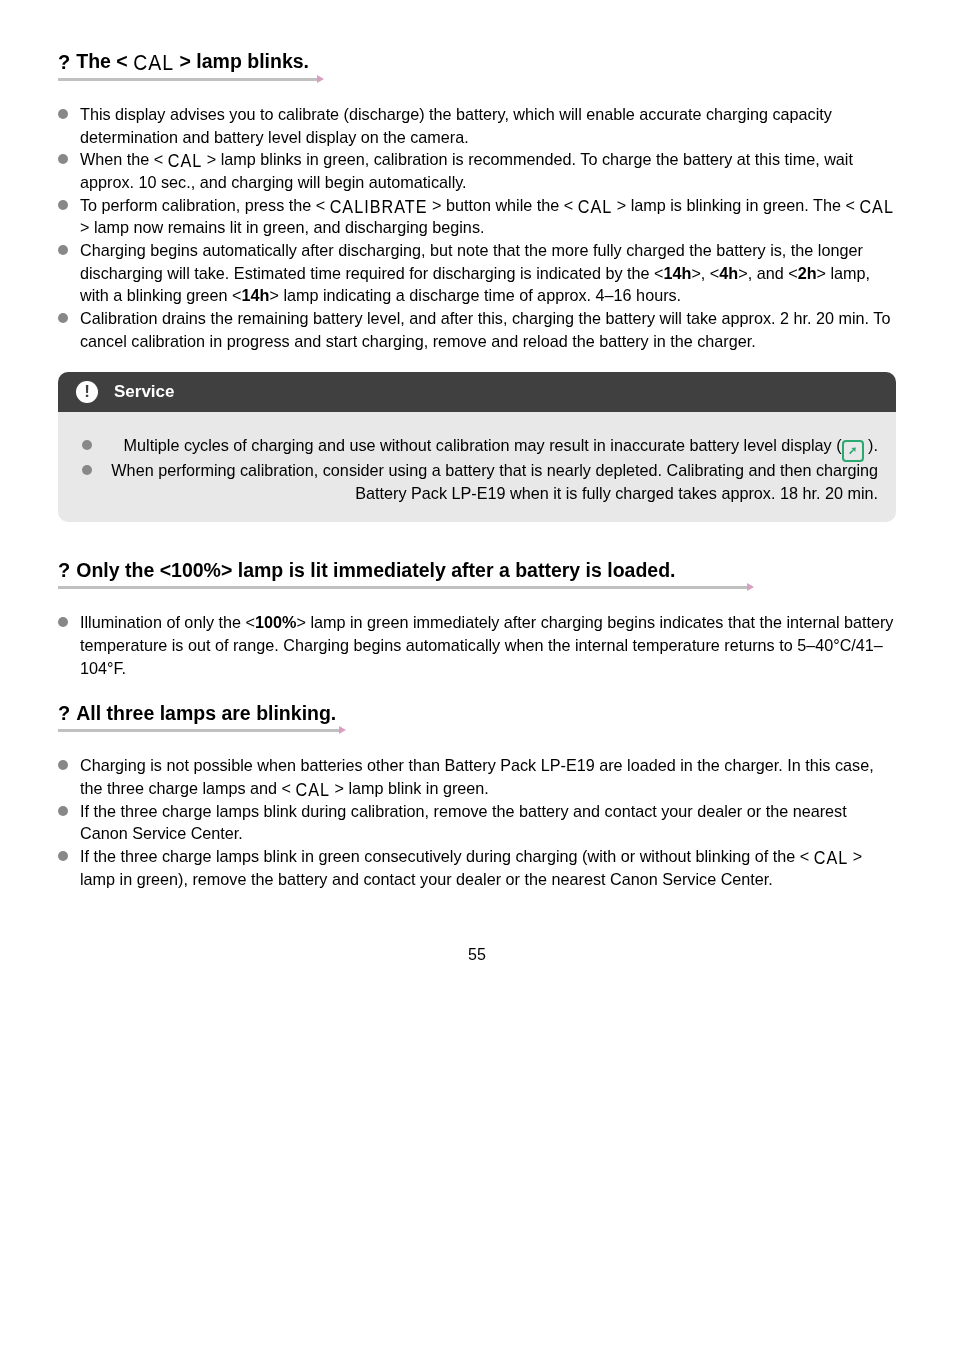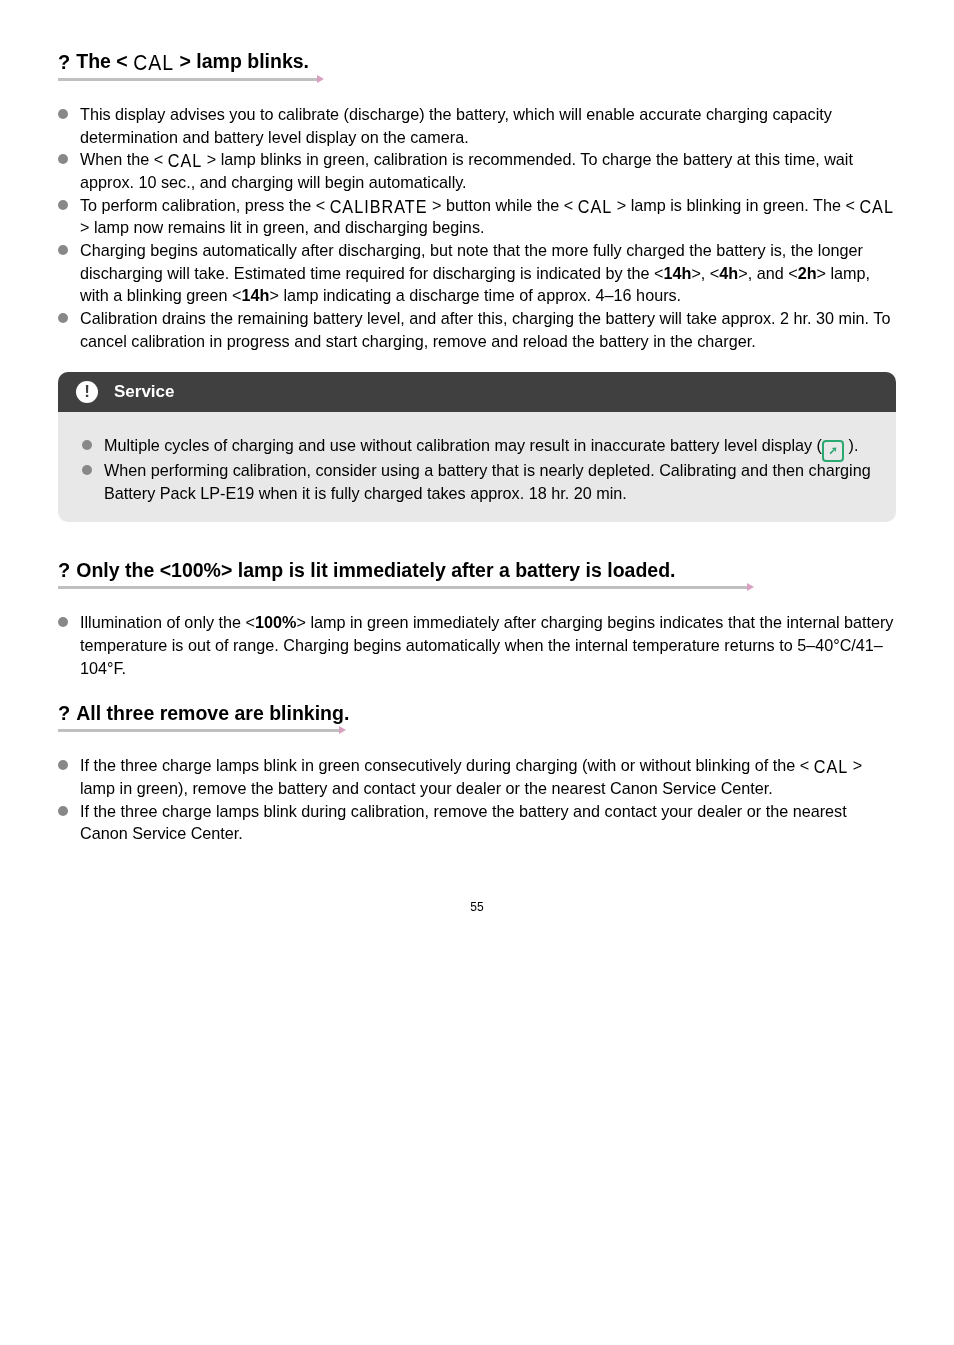--- a/index.html
+++ b/index.html
@@ -94,35 +94,36 @@
     color: #404040;
     border-radius: 50%;
     display: inline-flex;
     align-items: center;
     justify-content: center;
     font-weight: 900;
     font-size: 17px;
   }
   .caution-body {
     padding: 14px 18px 0 24px;
+    text-align: right;
   }
   .link-icon {
     display:inline-flex;
     width:18px;height:18px;
     border:2px solid #2aa870;
     border-radius:4px;
     align-items:center;justify-content:center;
     color:#2aa870;
     font-size:11px;
     font-weight:bold;
     transform: translateY(3px);
   }
   .pagenum {
     text-align:center;
-    font-size:12px;
+    font-size:16px;
     margin-top:54px;
   }
 </style>
 </head>
 <body>
 
 <div class="section-heading">
   <span class="qmark">?</span>
   <span>
     <span>The &lt;</span>
@@ -136,21 +137,21 @@
   <li><span>This display advises you to calibrate (discharge) the battery, which will enable accurate charging capacity determination and battery level display on the camera.</span></li>
   <li>
     <span>When the &lt; </span><span class="cal-glyph">CAL</span><span> &gt; lamp blinks in green, calibration is recommended. To charge the battery at this time, wait approx. 10 sec., and charging will begin automatically.</span>
   </li>
   <li>
     <span>To perform calibration, press the &lt; </span><span class="cal-glyph">CALIBRATE</span><span> &gt; button while the &lt; </span><span class="cal-glyph">CAL</span><span> &gt; lamp is blinking in green. The &lt; </span><span class="cal-glyph">CAL</span><span> &gt; lamp now remains lit in green, and discharging begins.</span>
   </li>
   <li>
     <span>Charging begins automatically after discharging, but note that the more fully charged the battery is, the longer discharging will take. Estimated time required for discharging is indicated by the &lt;</span><b>14h</b><span>&gt;, &lt;</span><b>4h</b><span>&gt;, and &lt;</span><b>2h</b><span>&gt; lamp, with a blinking green &lt;</span><b>14h</b><span>&gt; lamp indicating a discharge time of approx. 4–16 hours.</span>
   </li>
-  <li><span>Calibration drains the remaining battery level, and after this, charging the battery will take approx. 2 hr. 30 min. To cancel calibration in progress and start charging, remove and reload the battery in the charger.</span></li>
+  <li><span>Calibration drains the remaining battery level, and after this, charging the battery will take approx. 2 hr. 20 min. To cancel calibration in progress and start charging, remove and reload the battery in the charger.</span></li>
 </ul>
 
 <div class="caution-box">
   <div class="caution-header">
     <span class="excl">!</span>
     <span>Service</span>
   </div>
   <div class="caution-body">
     <ul class="content" style="margin-bottom:0;">
       <li>
@@ -168,24 +169,27 @@
 <div class="underline-bar long"></div>
 
 <ul class="content">
   <li>
     <span>Illumination of only the &lt;</span><b>100%</b><span>&gt; lamp in green immediately after charging begins indicates that the internal battery temperature is out of range. Charging begins automatically when the internal temperature returns to 5–40°C/41–104°F.</span>
   </li>
 </ul>
 
 <div class="section-heading">
   <span class="qmark">?</span>
-  <span>All three remove are blinking.</span>
+  <span>All three lamps are blinking.</span>
 </div>
 <div class="underline-bar med"></div>
 
 <ul class="content">
   <li>
+    <span>Charging is not possible when batteries other than Battery Pack LP-E19 are loaded in the charger. In this case, the three charge lamps and &lt; </span><span class="cal-glyph">CAL</span><span> &gt; lamp blink in green.</span>
+  </li>
+  <li><span>If the three charge lamps blink during calibration, remove the battery and contact your dealer or the nearest Canon Service Center.</span></li>
+  <li>
     <span>If the three charge lamps blink in green consecutively during charging (with or without blinking of the &lt; </span><span class="cal-glyph">CAL</span><span> &gt; lamp in green), remove the battery and contact your dealer or the nearest Canon Service Center.</span>
   </li>
-  <li><span>If the three charge lamps blink during calibration, remove the battery and contact your dealer or the nearest Canon Service Center.</span></li>
 </ul>
 
 <div class="pagenum">55</div>
 
 </body></html>

